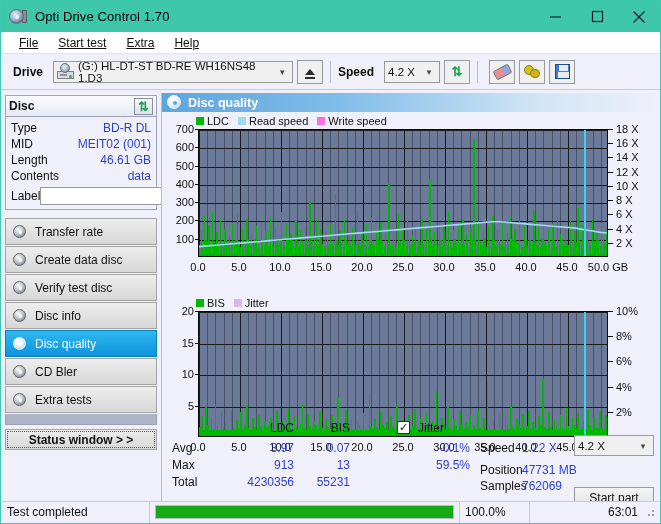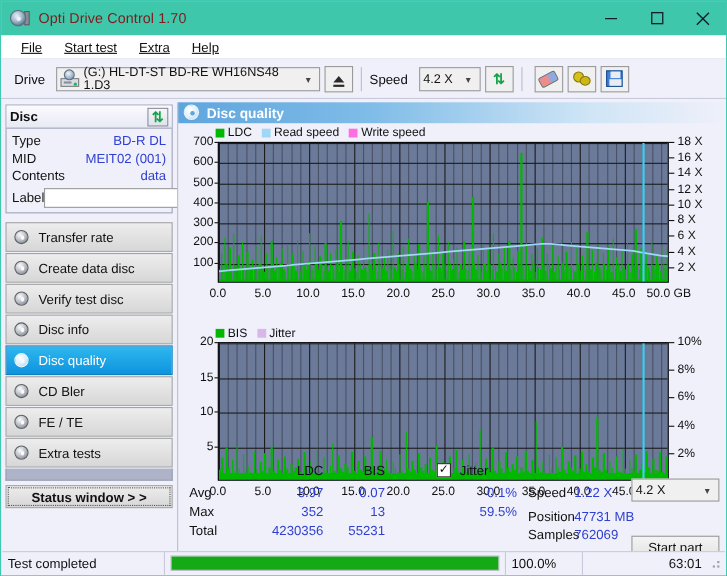--- a/index.html
+++ b/index.html
@@ -37,21 +37,21 @@
   .title-icon .disc:after {
     content: ""; position: absolute; left: 5px; top: 5px;
     width: 4px; height: 4px; border-radius: 50%; background: #e9f2f7;
   }
   .title-icon .case {
     position: absolute; right: 0px; top: 2px;
     width: 5px; height: 13px; background: #8a8f96;
     border: 1px solid #5a5f66;
   }
   .title-text {
-    color: #7f1d1d; font-size: 13px; letter-spacing: .1px;
+    color: #000000; font-size: 13px; letter-spacing: .1px;
   }
   .win-btns { position: absolute; right: 0; top: 0; height: 31px; display: flex; }
   .win-btn {
     width: 42px; height: 31px; display: flex; align-items: center; justify-content: center;
     color: #17202a; font-size: 14px;
   }
   .win-btn svg { display: block; }
 
   
   .menubar {
@@ -62,21 +62,21 @@
     padding: 2px 10px; font-size: 12px; color: #111;
   }
   .menu-item .u { text-decoration: underline; }
 
   
   .toolbar {
     height: 36px; background: #eff0fa;
     display: flex; align-items: center; padding: 0 6px;
     border-bottom: 1px solid #c8cadb;
   }
-  .tb-label { font-weight: normal; font-size: 12px; color: #0d0d0d; margin: 0 10px 0 6px; }
+  .tb-label { font-weight: bold; font-size: 12px; color: #0d0d0d; margin: 0 10px 0 6px; }
   .combo {
     height: 22px; background: #f0f0f0; border: 1px solid #9a9a9a;
     display: flex; align-items: center; padding: 0 2px 0 3px;
     font-size: 11.5px; color: #111; position: relative;
   }
   .combo .arrow {
     margin-left: auto; width: 16px; text-align: center; color: #444; font-size: 9px;
   }
   #drive-combo { width: 240px; }
   #speed-combo { width: 56px; }
@@ -337,20 +337,24 @@
       <div class="disc-rows">
         <div class="drow">
           <span class="k">Type</span>
           <span class="v">BD-R DL</span>
         </div>
         <div class="drow">
           <span class="k">MID</span>
           <span class="v">MEIT02 (001)</span>
         </div>
         <div class="drow">
+          <span class="k">Length</span>
+          <span class="v">46.61 GB</span>
+        </div>
+        <div class="drow">
           <span class="k">Contents</span>
           <span class="v">data</span>
         </div>
         <div class="label-row">
           <span class="k">Label</span>
           <input class="label-input" type="text" placeholder="" style="">
           <span class="cd-btn">
             <span class="cd-disc"></span>
           </span>
         </div>
@@ -386,26 +390,20 @@
         <span class="nico">
             <i class="d"></i>
           </span>
         <span>Disc quality</span>
       </div>
       <div class="navbtn">
         <span class="nico">
             <i class="d"></i>
           </span>
         <span>CD Bler</span>
-      </div>
-      <div class="navbtn">
-        <span class="nico">
-            <i class="d"></i>
-          </span>
-        <span>FE / TE</span>
       </div>
       <div class="navbtn">
         <span class="nico">
             <i class="d"></i>
           </span>
         <span>Extra tests</span>
       </div>
     </div>
     <div class="navspacer"></div>
     <div class="statusbtn">Status window &gt; &gt;</div>
@@ -1128,21 +1126,21 @@
       <div class="stat-col-head" style="left:148px;top:2px;width:40px;text-align:right">BIS</div>
       <div class="chk" style="left:235px;top:2px">✓</div>
       <div class="stat-col-head" style="left:256px;top:2px">Jitter</div>
 
       <div class="stat-k" style="left:10px;top:22px">Avg</div>
       <div class="stat-v" style="left:82px;top:22px;width:50px">3.97</div>
       <div class="stat-v" style="left:140px;top:22px;width:48px">0.07</div>
       <div class="stat-v" style="left:250px;top:22px;width:58px">-0.1%</div>
 
       <div class="stat-k" style="left:10px;top:39px">Max</div>
-      <div class="stat-v" style="left:82px;top:39px;width:50px">352</div>
+      <div class="stat-v" style="left:82px;top:39px;width:50px">913</div>
       <div class="stat-v" style="left:140px;top:39px;width:48px">13</div>
       <div class="stat-v" style="left:250px;top:39px;width:58px">59.5%</div>
 
       <div class="stat-k" style="left:10px;top:56px">Total</div>
       <div class="stat-v" style="left:62px;top:56px;width:70px">4230356</div>
       <div class="stat-v" style="left:132px;top:56px;width:56px">55231</div>
 
       <div class="stat-k" style="left:318px;top:22px">Speed</div>
       <div class="stat-v" style="left:360px;top:22px;width:70px;text-align:left">1.22 X</div>
       <div class="stat-k" style="left:318px;top:44px">Position</div>

